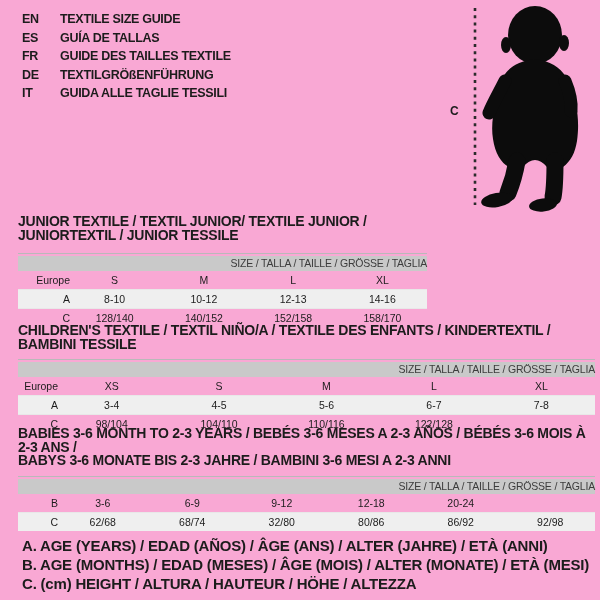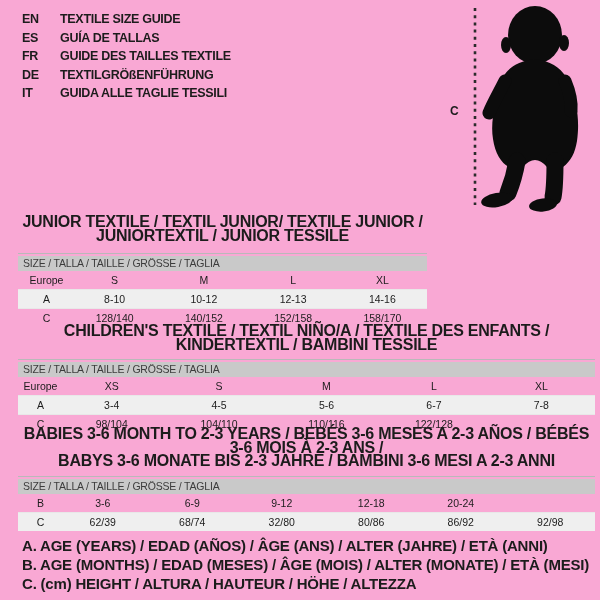--- a/index.html
+++ b/index.html
@@ -11,37 +11,37 @@
   .lang-table{position:absolute;left:22px;top:10px;}
   .lang-row{display:flex;line-height:18.6px;font-weight:bold;font-size:12.5px;letter-spacing:-0.3px;}
   .lang-code{width:38px;flex:0 0 38px;}
   
   .figure{position:absolute;left:445px;top:3px;width:150px;height:210px;}
   
   .section{position:absolute;left:18px;}
   #sec1{top:215px;width:409px;}
   #sec2{top:324px;width:577px;}
   #sec3{top:427px;width:577px;}
-  .sec-title{font-weight:bold;font-size:16px;letter-spacing:-0.25px;line-height:13.5px;white-space:pre-line;text-align:center;}
+  .sec-title{font-weight:bold;font-size:14px;letter-spacing:-0.25px;line-height:13.5px;white-space:pre-line;}
   #sec1 .t-wrap{margin-top:11px;}
   #sec2 .t-wrap{margin-top:8px;}
   #sec3 .t-wrap{margin-top:8px;}
   .t-wrap{border-top:1px solid #b9b9b9;padding-top:2px;}
   .size-bar{
     background:#c9c9c9;height:15px;line-height:15px;font-size:10.5px;
-    color:#3c3c3c;padding-left:5px;letter-spacing:-0.2px;
+    color:#3c3c3c;padding-left:5px;letter-spacing:-0.2px;text-align:right;
   }
   .t-row{display:grid;height:18px;line-height:18px;font-size:10.5px;border-bottom:1px solid #e8e8e8;}
   .t-row.last{border-bottom:none;}
   .t-row.shaded{background:#efefef;}
   .cols-4{grid-template-columns:52px repeat(4,1fr);}
   .cols-5{grid-template-columns:40px repeat(5,1fr);}
   .cols-6{grid-template-columns:40px repeat(6,1fr);}
   .t-cell{text-align:center;overflow:hidden;}
-  .t-label{text-align:center;padding-left:5px;}
+  .t-label{text-align:right;padding-left:5px;}
   
   .legend{position:absolute;left:22px;top:537px;}
   .legend-line{font-weight:bold;font-size:15px;line-height:18.8px;letter-spacing:-0.2px;}
 </style>
 </head>
 <body>
 
 <div class="canvas">
 
   <div class="lang-table" id="lang-list">
@@ -158,21 +158,21 @@
           <div class="t-row cols-6">
             <div class="t-cell t-label">B</div>
             <div class="t-cell">3-6</div>
             <div class="t-cell">6-9</div>
             <div class="t-cell">9-12</div>
             <div class="t-cell">12-18</div>
             <div class="t-cell">20-24</div>
           </div>
           <div class="t-row cols-6 shaded last">
             <div class="t-cell t-label">C</div>
-            <div class="t-cell">62/39</div>
+            <div class="t-cell">62/68</div>
             <div class="t-cell">68/74</div>
             <div class="t-cell">32/80</div>
             <div class="t-cell">80/86</div>
             <div class="t-cell">86/92</div>
             <div class="t-cell">92/98</div>
           </div>
         </div>
     </div>
   </div>
 

